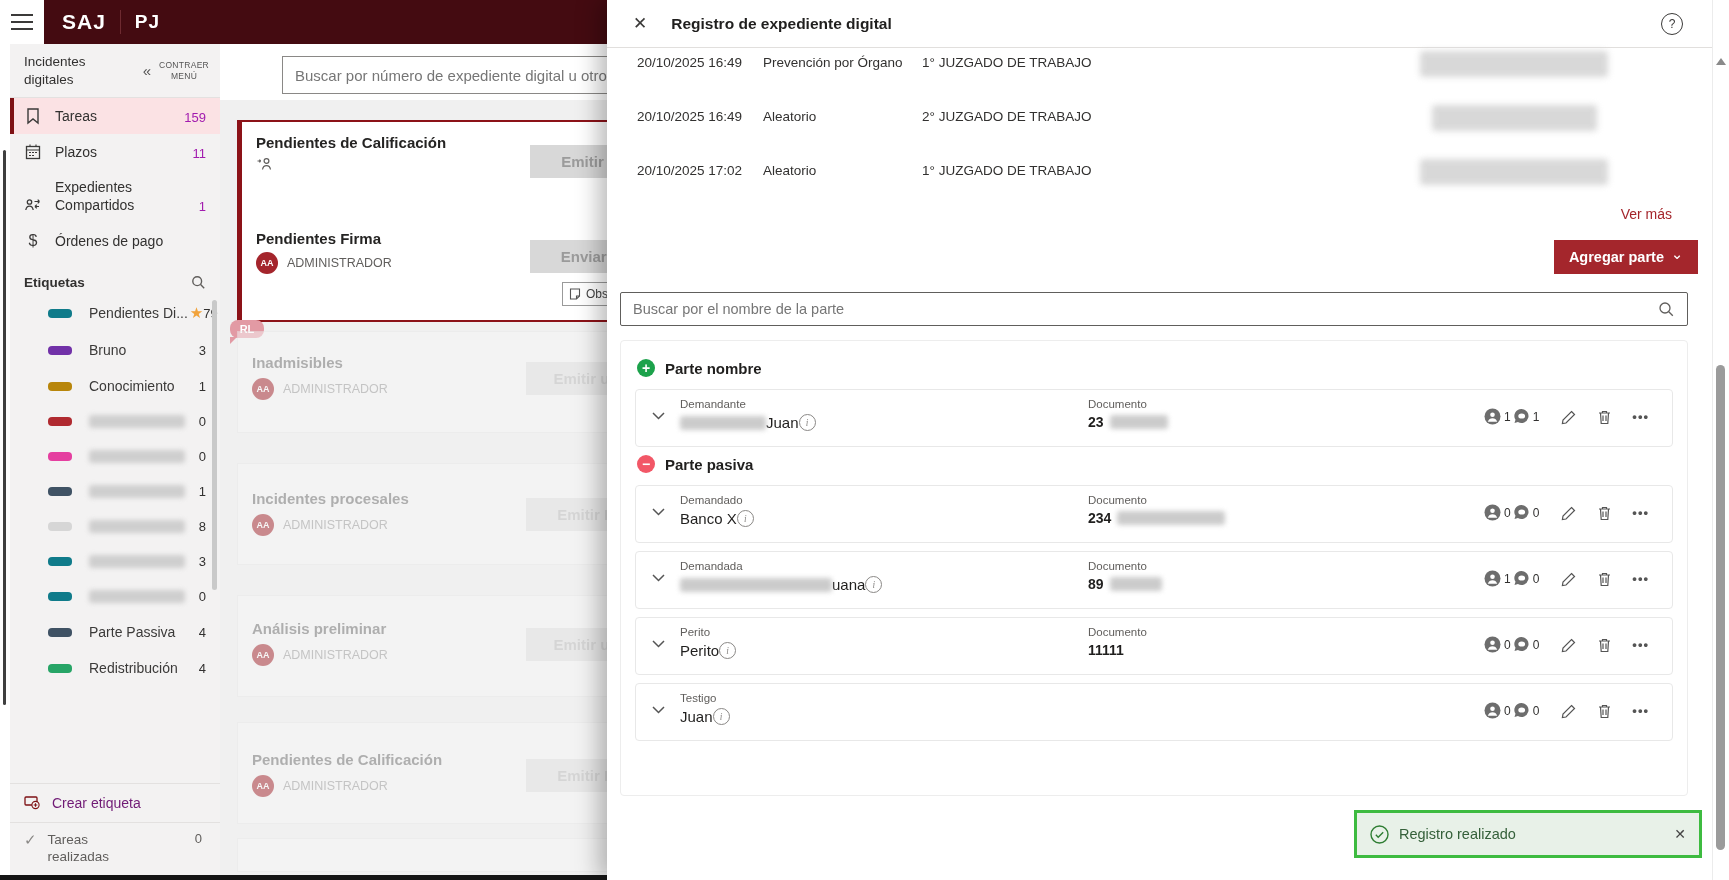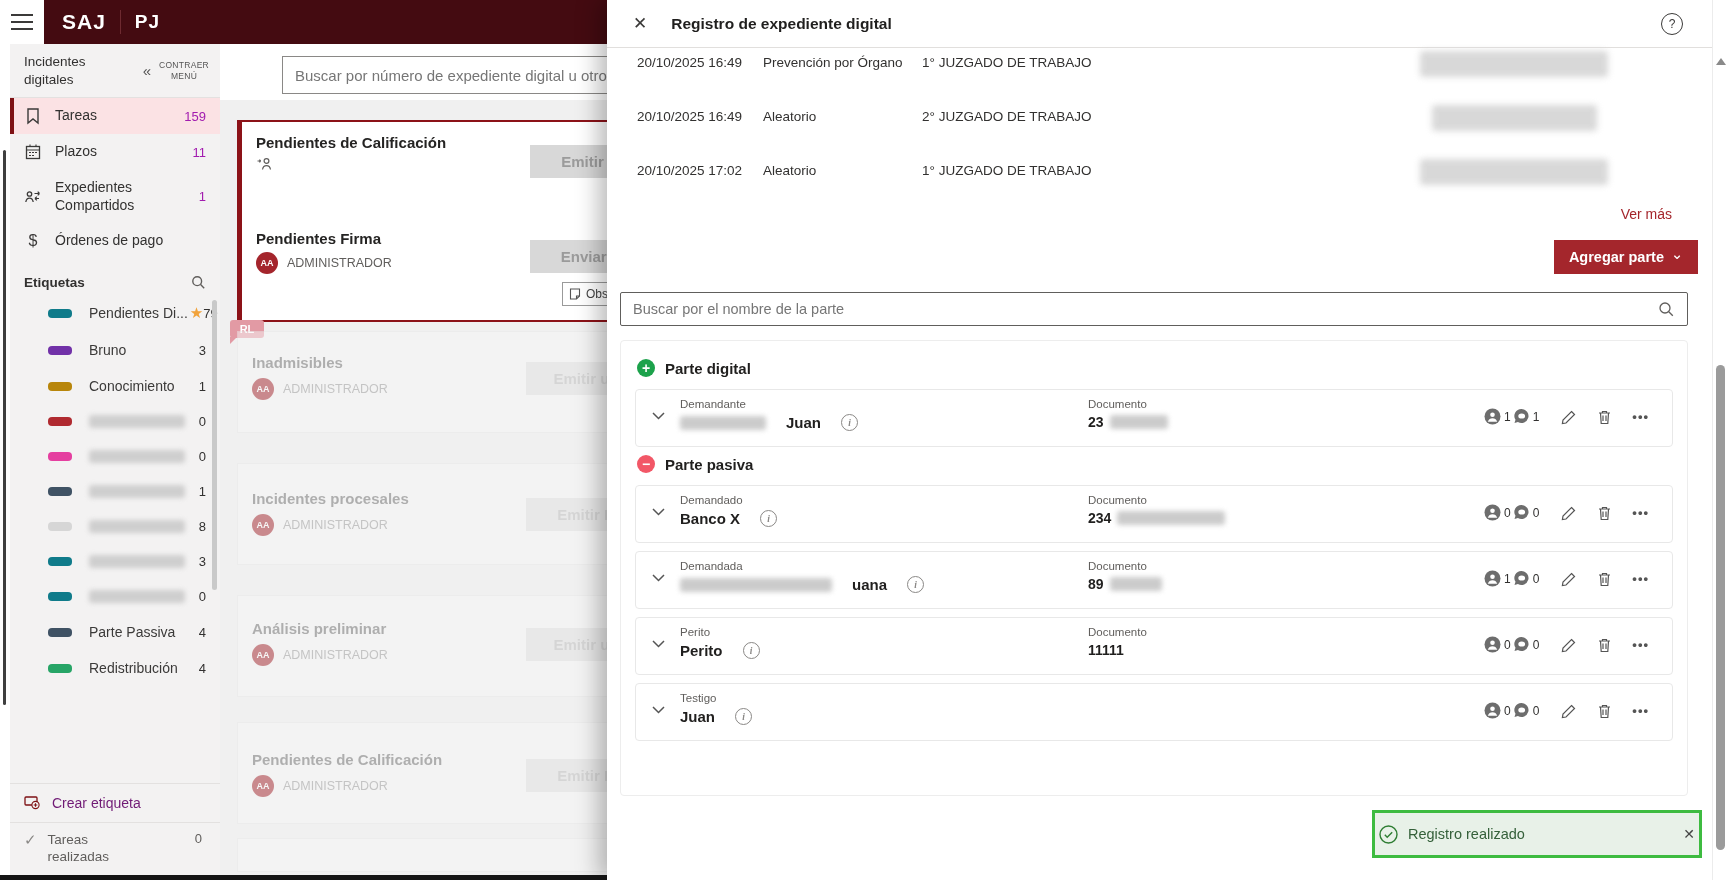--- a/index.html
+++ b/index.html
@@ -21,21 +21,21 @@
            border-right:1px solid #e0dedd;}
   .sb-gutter{position:absolute;left:0;top:0;width:10px;height:100%;background:#fff;}
   .sb-scrollthumb{position:absolute;left:3px;top:106px;width:3px;height:555px;background:#3f3f3f;border-radius:2px;}
   .sb-head{margin-left:10px;padding:9px 8px 9px 14px;display:flex;justify-content:space-between;
            align-items:center;border-bottom:1px solid #e3e1e0;}
   .sb-title{font-size:13.5px;color:#323130;line-height:1.3;width:92px;}
   .sb-collapse{display:flex;align-items:center;gap:5px;color:#555;cursor:pointer;}
   .sb-collapse .chev{font-size:15px;color:#555;}
   .sb-collapse .txt{font-size:8.5px;line-height:1.3;text-align:center;width:56px;letter-spacing:.3px;}
   .nav{margin-left:10px;}
-  .nav-item{position:relative;display:flex;align-items:center;gap:13px;padding:9px 14px;cursor:pointer;}
+  .nav-item{position:relative;display:flex;align-items:flex-end;gap:13px;padding:9px 14px;cursor:pointer;}
   .nav-item .lbl{font-size:14px;color:#323130;width:112px;line-height:1.25;}
   .nav-item .cnt{margin-left:auto;font-size:13px;color:#a21caf;}
   .nav-item.active{background:#fbe2e4;border-left:4px solid #7e1114;padding-left:10px;}
   .nav-ic{width:18px;height:18px;flex:0 0 18px;}
   .labels-hdr{margin:16px 14px 4px 24px;display:flex;align-items:center;}
   .labels-hdr .t{font-size:13.5px;font-weight:bold;color:#323130;}
   .labels-hdr .mag{margin-left:auto;}
   .tags{margin-left:10px;position:relative;}
   .tag-item{display:flex;align-items:center;padding:10px 14px 10px 38px;cursor:pointer;}
   .pill{width:24px;height:9px;border-radius:4px;margin-right:17px;flex:0 0 24px;}
@@ -60,21 +60,21 @@
   .card{position:absolute;left:17px;width:400px;background:#fff;}
   .active-card{top:20px;height:198px;border:2px solid #8c1218;border-left-width:5px;}
   .task-title{font-size:15px;font-weight:bold;color:#252423;}
   .btn-gray{position:absolute;left:288px;width:120px;height:33px;background:#d8d8d8;color:#9b9b9b;
             font-weight:bold;font-size:15px;display:flex;align-items:center;justify-content:center;cursor:pointer;}
   .avatar{width:22px;height:22px;border-radius:50%;background:#a4252c;color:#fff;font-size:9px;font-weight:bold;
           display:flex;align-items:center;justify-content:center;flex:0 0 22px;}
   .assignee{display:flex;align-items:center;gap:9px;font-size:12.5px;color:#605e5c;}
   .obser-btn{position:absolute;left:320px;top:160px;width:86px;height:22px;border:1px solid #9a9a9a;background:#fff;
              display:flex;align-items:center;gap:5px;font-size:12px;color:#444;padding:0 6px;cursor:pointer;}
-  .rl-tag{position:absolute;left:10px;top:220px;width:34px;height:18px;background:#e29aa4;border-radius:3px;
+  .rl-tag{position:absolute;left:10px;top:220px;width:34px;height:18px;background:#e29aa4;border-radius:8px;
           color:#fff;font-size:11px;font-weight:bold;display:flex;align-items:center;justify-content:center;}
   .rl-tag::after{content:"";position:absolute;left:0;bottom:-6px;border-style:solid;border-width:7px 7px 0 0;
                  border-color:#e29aa4 transparent transparent transparent;}
   .faded{background:#f6f6f6;border:1px solid #eaeaea;opacity:.5;}
   .faded .task-title{color:#6f6f6f;}
   .faded .assignee{color:#9a9a9a;}
   .faded .btn-gray{background:#e2e2e2;color:#bcbcbc;}
 
   
   .overlay{position:absolute;left:607px;top:0;width:1122px;height:880px;background:#fff;
@@ -100,36 +100,36 @@
            padding:12px 14px;overflow:hidden;}
   .sec-hdr{display:flex;align-items:center;gap:10px;font-size:15px;font-weight:bold;color:#201f1e;margin:6px 0 12px 2px;}
   .circ{width:18px;height:18px;border-radius:50%;color:#fff;display:flex;align-items:center;justify-content:center;
         font-size:14px;line-height:1;flex:0 0 18px;}
   .circ.plus{background:#1ca24b;}
   .circ.minus{background:#f25767;}
   .circ.dots{background:#5f6368;font-size:7px;letter-spacing:1px;}
   .party-row{position:relative;height:56px;border:1px solid #e8e8e8;border-radius:4px;margin-bottom:8px;background:#fff;}
   .chev-dn{position:absolute;left:16px;top:22px;cursor:pointer;}
   .role{position:absolute;left:44px;top:8px;font-size:11.5px;color:#605e5c;}
-  .pname{position:absolute;left:44px;top:24px;font-size:15px;font-weight:bold;color:#201f1e;
-         display:flex;align-items:center;gap:20px;}
+  .pname{position:absolute;left:44px;top:24px;font-size:15px;font-weight:normal;color:#201f1e;
+         display:flex;align-items:center;gap:0;}
   .nblur{height:14px;background:#bfbfbf;border-radius:3px;filter:blur(2.5px);opacity:.8;display:inline-block;}
   .info{width:15px;height:15px;border:1px solid #8a8886;border-radius:50%;color:#8a8886;font-size:9.5px;
         display:inline-flex;align-items:center;justify-content:center;font-style:italic;font-family:"Liberation Serif",serif;}
   .doc-lbl{position:absolute;left:452px;top:8px;font-size:11.5px;color:#605e5c;}
   .doc-val{position:absolute;left:452px;top:24px;font-size:14px;font-weight:bold;color:#201f1e;
            display:flex;align-items:center;gap:6px;}
   .row-icons{position:absolute;right:23px;top:18px;display:flex;align-items:center;color:#555;}
   .cnt-sm{font-size:12px;color:#323130;margin:0 2px 0 3px;}
   .ri-gap{width:20px;}
   .dots3{font-size:13px;font-weight:bold;letter-spacing:1px;color:#555;cursor:pointer;}
 
   
   .toast{position:absolute;right:27px;bottom:22px;width:316px;height:42px;background:#e8f1e8;
-         border:3px solid #3dbb40;display:flex;align-items:center;padding:0 4px;gap:10px;}
+         border:3px solid #3dbb40;display:flex;align-items:center;padding:0 13px;gap:10px;}
   .toast .msg{font-size:14.5px;color:#35603a;}
   .toast .tclose{margin-left:auto;font-size:14px;color:#444;cursor:pointer;}
 
   
   .scrollbar{position:absolute;right:0;top:0;width:16px;height:880px;background:#fff;border-left:1px solid #ececec;}
   .sb-arrow{position:absolute;top:58px;left:3px;width:0;height:0;border-left:5px solid transparent;
             border-right:5px solid transparent;border-bottom:7px solid #8a8a8a;cursor:pointer;}
   .sb-thumb{position:absolute;top:365px;left:3px;width:9px;height:485px;background:#9b9b9b;border-radius:5px;cursor:pointer;}
 
   .bottom-strip{position:absolute;left:0;bottom:0;width:607px;height:5px;background:#141414;}
@@ -390,21 +390,21 @@
       <svg class="mag" width="17" height="17" viewBox="0 0 17 17">
           <circle cx="7" cy="7" r="5" fill="none" stroke="#605e5c" stroke-width="1.3"></circle>
           <path d="m10.8 10.8 4 4" stroke="#605e5c" stroke-width="1.3"></path>
         </svg>
     </div>
 
     <div class="parties">
 
       <div class="sec-hdr">
         <span class="circ plus">+</span>
-        <span>Parte digital</span>
+        <span>Parte nombre</span>
       </div>
 
       <div class="party-row">
         <svg class="chev-dn" width="13" height="8" viewBox="0 0 13 8">
             <path d="m1 1 5.5 5.5L12 1" fill="none" stroke="#555" stroke-width="1.5"></path>
           </svg>
         <span class="role">Demandante</span>
         <span class="pname">
           <span class="nblur" style="width:86px;"></span>
           <span>Juan</span>

